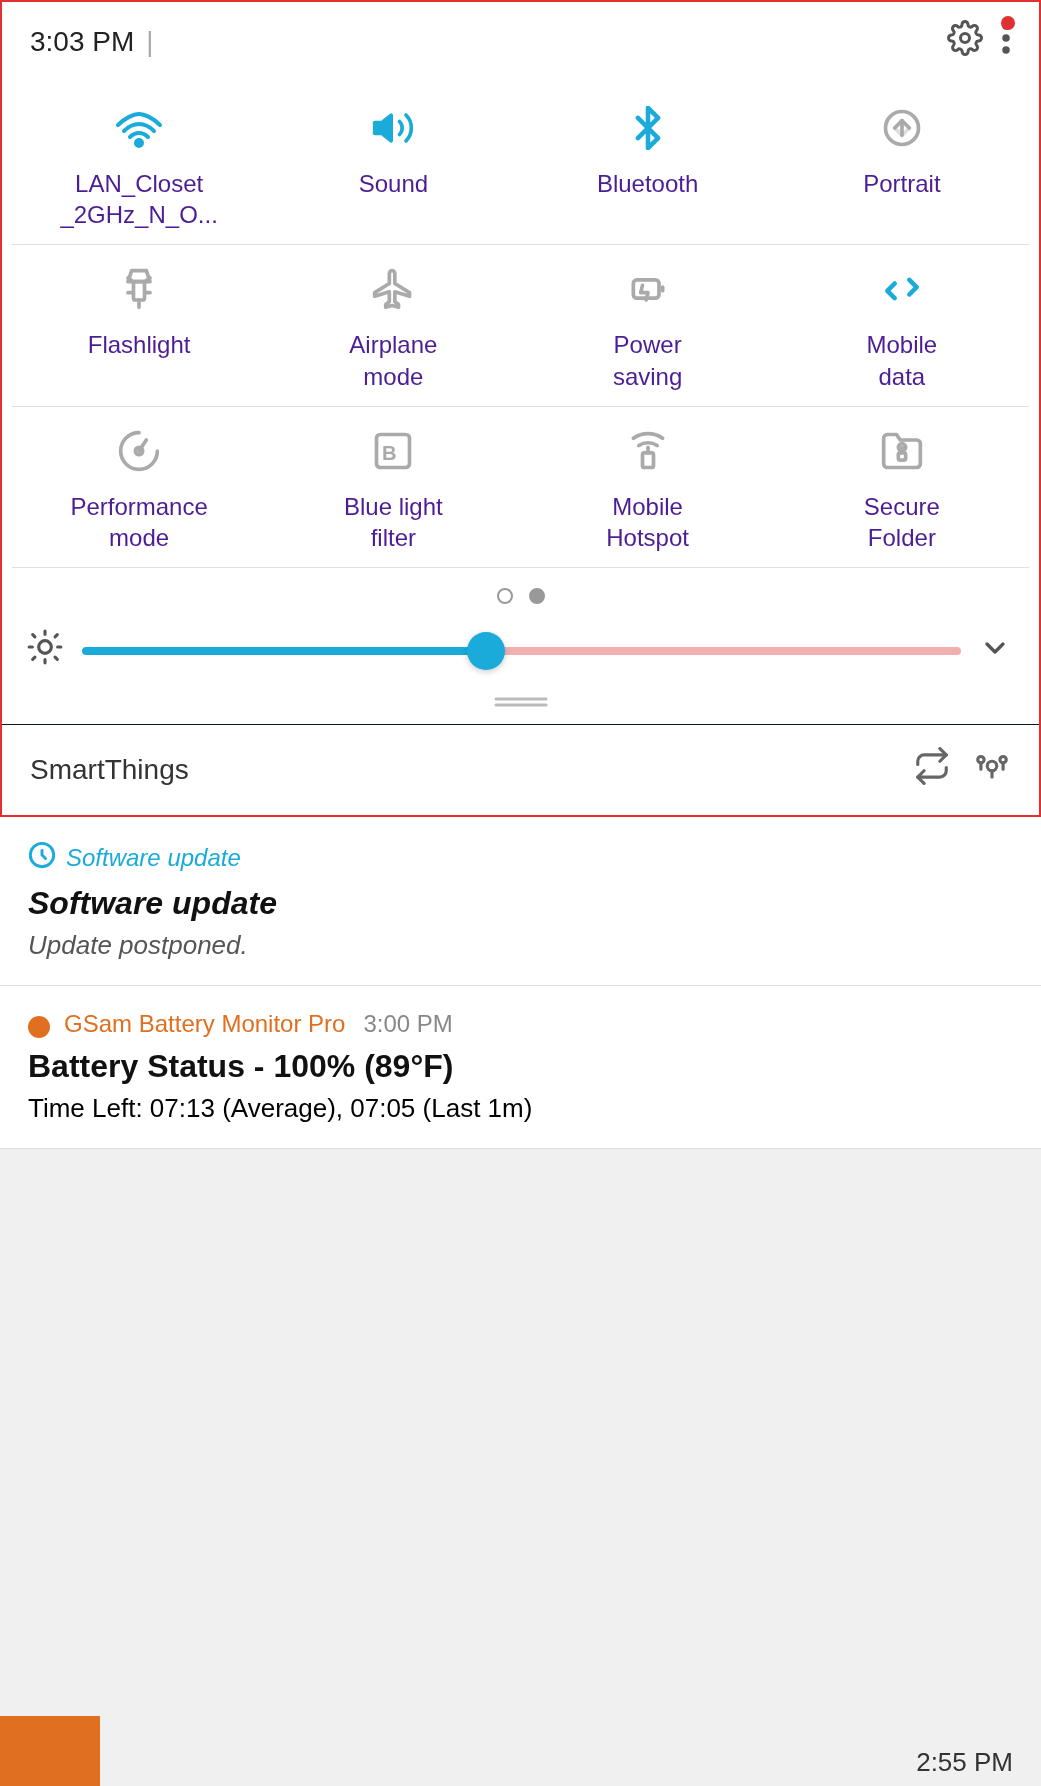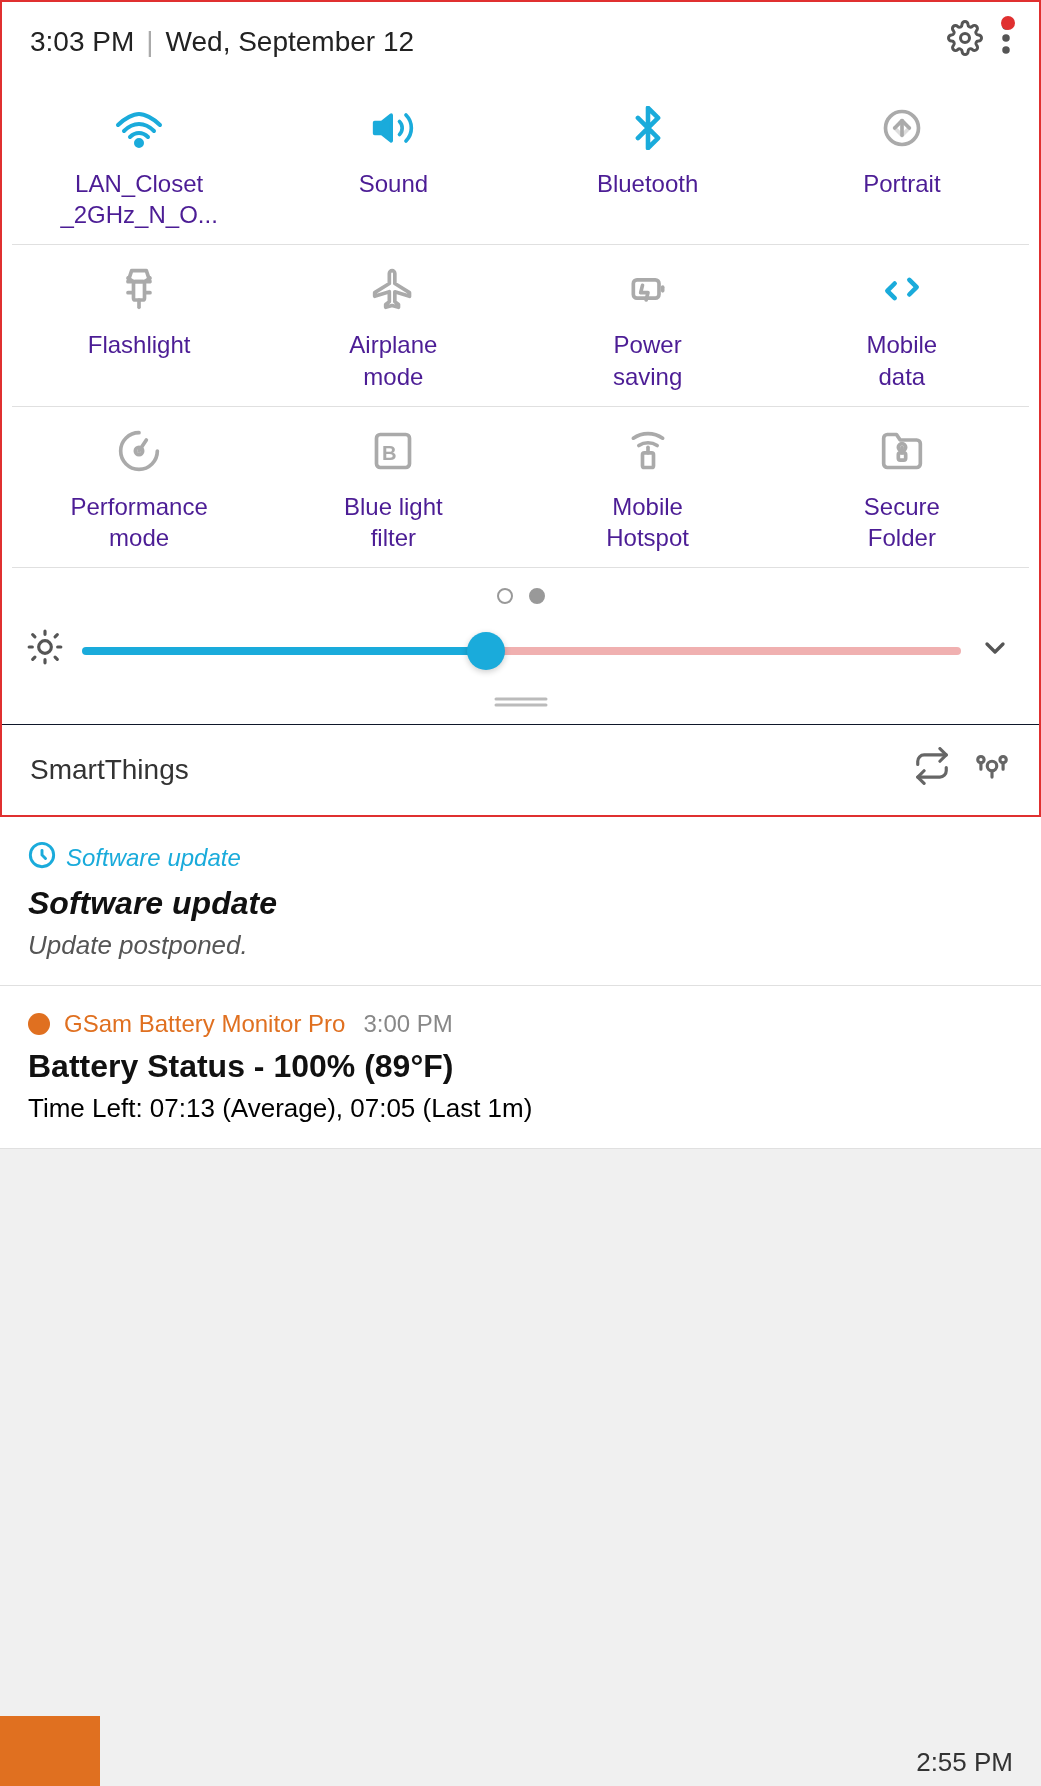--- a/index.html
+++ b/index.html
@@ -230,21 +230,21 @@
     }
 
     
     .notif-gsam {
       background: #fff;
       padding: 24px 28px 24px 28px;
       border-bottom: 1px solid #e0e0e0;
     }
     .notif-gsam-header {
       display: flex;
-      align-items: center;
+      align-items: flex-end;
       gap: 14px;
       margin-bottom: 10px;
     }
     .gsam-dot {
       width: 22px;
       height: 22px;
       background: #e07020;
       border-radius: 50%;
     }
     .gsam-app-name {
@@ -299,21 +299,20 @@
   </style>
 </head>
 <body>
 
 <div class="qs-panel">
 
   <div class="status-bar">
     <div class="status-left">
       <span>3:03 PM</span>
       <span class="status-sep">|</span>
-      <span>Wed, September 12</span>
     </div>
     <div class="status-right">
       <span class="status-icon" style="position:relative;">
         <svg width="36" height="36" viewBox="0 0 24 24" fill="none" stroke="#555" stroke-width="2" stroke-linecap="round" stroke-linejoin="round">
           <circle cx="12" cy="12" r="3"></circle>
           <path d="M19.4 15a1.65 1.65 0 0 0 .33 1.82l.06.06a2 2 0 0 1-2.83 2.83l-.06-.06a1.65 1.65 0 0 0-1.82-.33 1.65 1.65 0 0 0-1 1.51V21a2 2 0 0 1-4 0v-.09A1.65 1.65 0 0 0 9 19.4a1.65 1.65 0 0 0-1.82.33l-.06.06a2 2 0 0 1-2.83-2.83l.06-.06A1.65 1.65 0 0 0 4.68 15a1.65 1.65 0 0 0-1.51-1H3a2 2 0 0 1 0-4h.09A1.65 1.65 0 0 0 4.6 9a1.65 1.65 0 0 0-.33-1.82l-.06-.06a2 2 0 0 1 2.83-2.83l.06.06A1.65 1.65 0 0 0 9 4.68a1.65 1.65 0 0 0 1-1.51V3a2 2 0 0 1 4 0v.09a1.65 1.65 0 0 0 1 1.51 1.65 1.65 0 0 0 1.82-.33l.06-.06a2 2 0 0 1 2.83 2.83l-.06.06A1.65 1.65 0 0 0 19.4 9a1.65 1.65 0 0 0 1.51 1H21a2 2 0 0 1 0 4h-.09a1.65 1.65 0 0 0-1.51 1z"></path>
         </svg>
       </span>
       <span class="status-icon red-dot" style="position:relative;">
         <svg width="10" height="36" viewBox="0 0 6 24" fill="#555">

